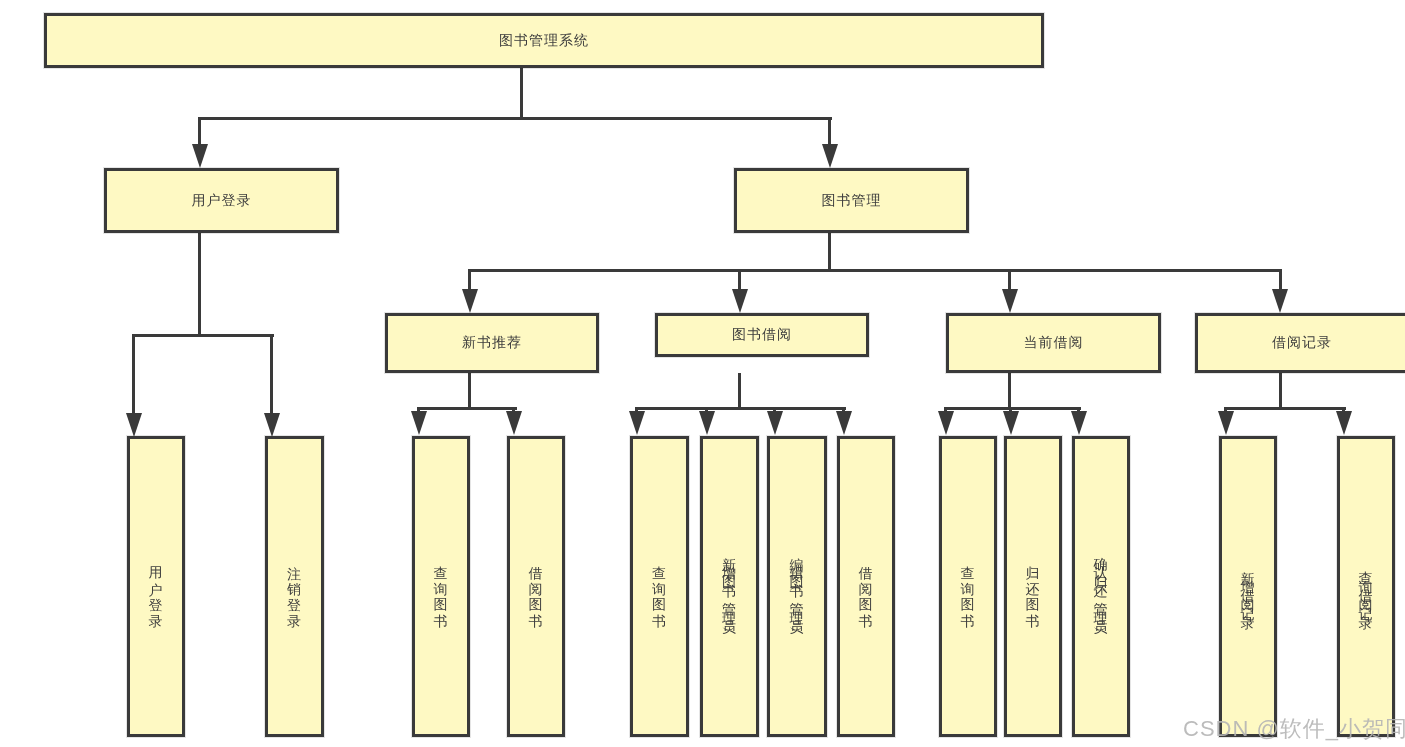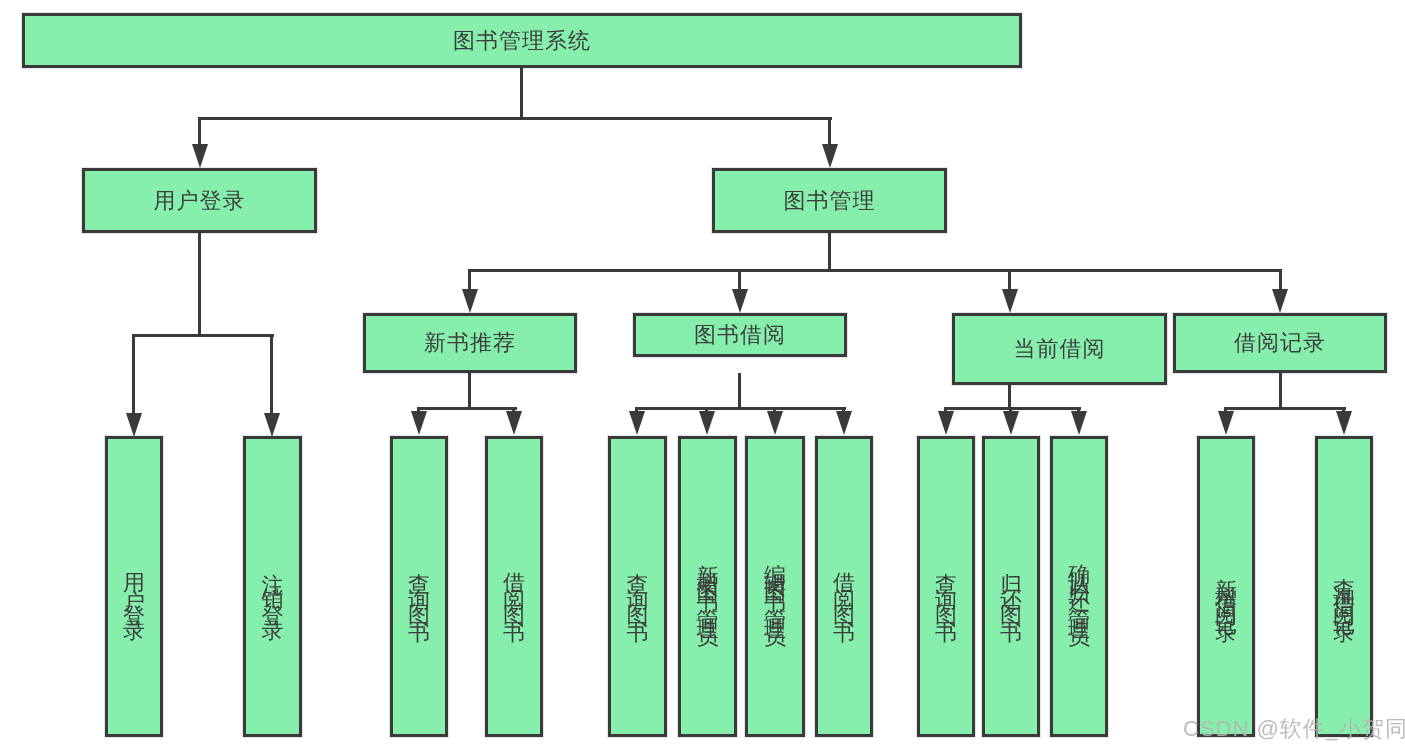--- a/index.html
+++ b/index.html
@@ -17,30 +17,31 @@
   .canvas {
     position: relative;
     width: 1405px;
     height: 747px;
     background: var(--background);
     overflow: hidden;
   }
   .node {
     position: absolute;
     box-sizing: border-box;
-    background: #86efac;
+    background: #fef9c3;
     border: 3px solid var(--line);
     box-shadow: 0 0 0 1px rgba(0,0,0,0.10);
     display: flex;
     align-items: center;
     justify-content: center;
     color: var(--text);
-    font-size: 22px;
+    font-size: 14px;
     letter-spacing: 1px;
     white-space: nowrap;
+    margin-left: 22px;
   }
   .leaf span {
     writing-mode: vertical-rl;
     text-orientation: mixed;
     line-height: 1;
     letter-spacing: 16px;
     white-space: nowrap;
   }
   .leaf.tight span {
     letter-spacing: 9px;
@@ -145,21 +146,21 @@
   <div class="node" style="left:363px;top:313px;width:214px;height:60px">
     <span>新书推荐</span>
   </div>
 
   <div class="node" style="left:712px;top:168px;width:235px;height:65px">
     <span>图书管理</span>
   </div>
   <div class="node" style="left:633px;top:313px;width:214px;height:44px">
     <span>图书借阅</span>
   </div>
-  <div class="node" style="left:952px;top:313px;width:215px;height:72px">
+  <div class="node" style="left:924px;top:313px;width:215px;height:60px">
     <span>当前借阅</span>
   </div>
   <div class="node" style="left:1173px;top:313px;width:214px;height:60px">
     <span>借阅记录</span>
   </div>
 
   <div class="node leaf" style="left:105px;top:436px;width:58px;height:301px">
     <span>用户登录</span>
   </div>
   <div class="node leaf" style="left:243px;top:436px;width:59px;height:301px">

